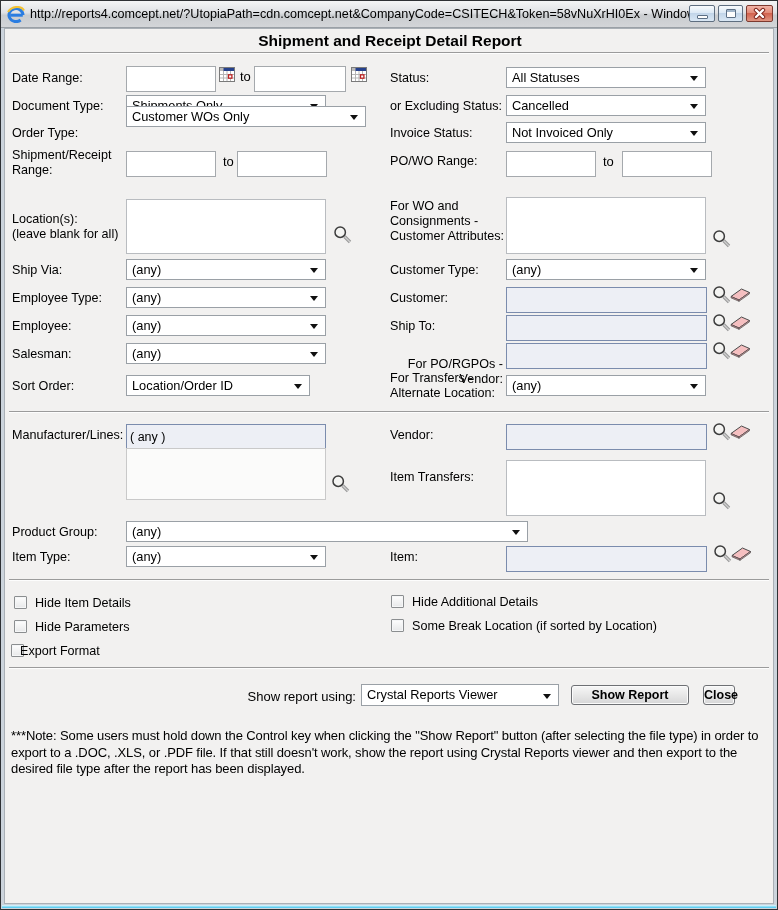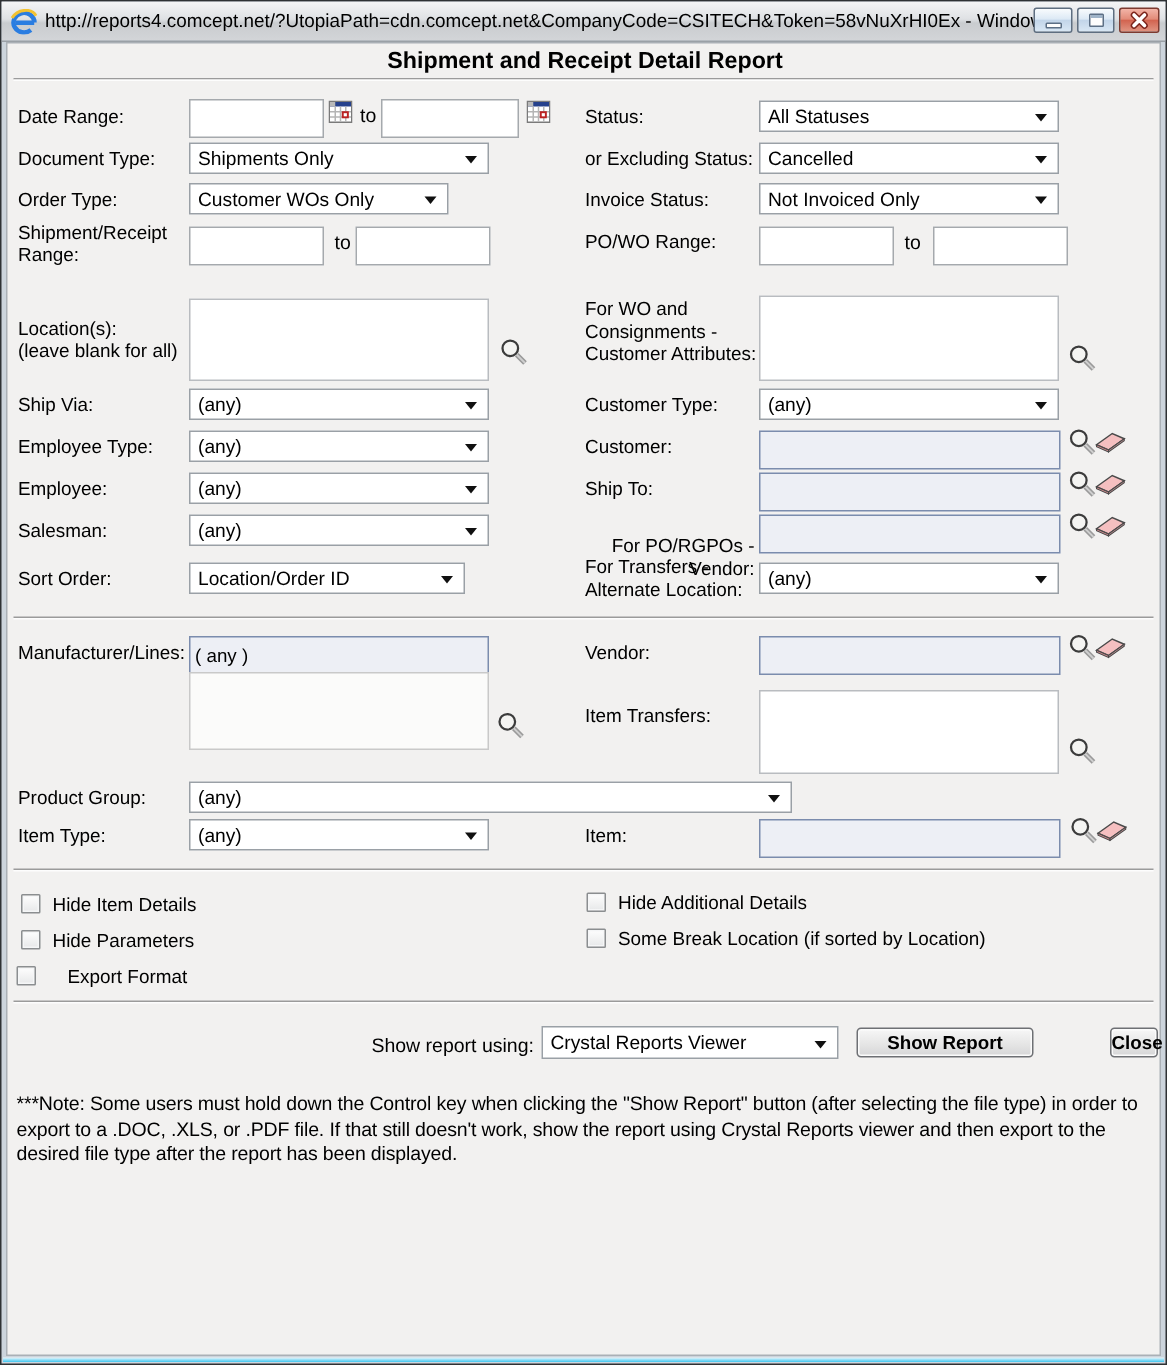--- a/index.html
+++ b/index.html
@@ -87,21 +87,21 @@
   </span>
   <div class="abs lbl" style="left:389px;top:70px;width:113px;">Status:</div>
   <div class="select" style="left:505px;top:66px;width:200px;"><span>All Statuses</span><i class="arr"></i></div>
 
   <div class="abs lbl" style="left:11px;top:98px;width:110px;">Document Type:</div>
   <div class="select" style="left:125px;top:94px;width:200px;"><span>Shipments Only</span><i class="arr"></i></div>
   <div class="abs lbl" style="left:389px;top:98px;width:113px;">or Excluding Status:</div>
   <div class="select" style="left:505px;top:94px;width:200px;"><span>Cancelled</span><i class="arr"></i></div>
 
   <div class="abs lbl" style="left:11px;top:125px;width:110px;">Order Type:</div>
-  <div class="select" style="left:125px;top:121px;width:173px;"><span>Customer WOs Only</span><i class="arr"></i></div>
+  <div class="select" style="left:125px;top:105px;width:240px;"><span>Customer WOs Only</span><i class="arr"></i></div>
   <div class="abs lbl" style="left:389px;top:125px;width:113px;">Invoice Status:</div>
   <div class="select" style="left:505px;top:121px;width:200px;"><span>Not Invoiced Only</span><i class="arr"></i></div>
 
   <div class="abs lbl" style="left:11px;top:147px;width:110px;">Shipment/Receipt
 Range:</div>
   <input class="txt" style="left: 125px; top: 150px; width: 90px;">
   <span class="abs to" style="left:222px;top:153px;">to</span>
   <input class="txt" style="left: 236px; top: 150px; width: 90px;">
   <div class="abs lbl" style="left:389px;top:153px;width:113px;">PO/WO Range:</div>
   <input class="txt" style="left: 505px; top: 150px; width: 90px;">
@@ -258,29 +258,29 @@
       </svg>
   </span>
 
   <div class="abs hr" style="left:8px;top:578px;width:760px;"></div>
 
   <span class="cb" style="left:13px;top:595px;"></span>
   <span class="abs cblbl" style="left:34px;top:595px;">Hide Item Details</span>
   <span class="cb" style="left:13px;top:619px;"></span>
   <span class="abs cblbl" style="left:34px;top:619px;">Hide Parameters</span>
   <span class="cb" style="left:10px;top:643px;"></span>
-  <span class="abs cblbl" style="left:44px;top:643px;text-align:center;">Export Format</span>
+  <span class="abs cblbl" style="left:19px;top:643px;text-align:center;">Export Format</span>
   <span class="cb" style="left:390px;top:594px;"></span>
   <span class="abs cblbl" style="left:411px;top:594px;">Hide Additional Details</span>
   <span class="cb" style="left:390px;top:618px;"></span>
   <span class="abs cblbl" style="left:411px;top:618px;">Some Break Location (if sorted by Location)</span>
 
   <div class="abs hr" style="left:8px;top:666px;width:760px;"></div>
 
   <div class="abs lbl" style="left:240px;top:688px;width:115px;text-align:right;font-size:13px;">Show report using:</div>
   <div class="select" style="left:360px;top:683px;width:198px;height:22px;line-height:20px;"><span>Crystal Reports Viewer</span><i class="arr" style="top:9px;"></i></div>
   <div class="btn" style="left:570px;top:684px;width:118px;">Show Report</div>
-  <div class="btn" style="left:702px;top:684px;width:32px;margin-left:37px;">Close</div>
+  <div class="btn" style="left:702px;top:684px;width:32px;">Close</div>
 
   <div class="abs note" style="left:10px;top:727px;width:758px;">***Note: Some users must hold down the Control key when clicking the "Show Report" button (after selecting the file type) in order to export to a .DOC, .XLS, or .PDF file. If that still doesn't work, show the report using Crystal Reports viewer and then export to the desired file type after the report has been displayed.</div>
 
   <div class="bottom-accent"></div>
 </div>
 
 </body></html>

